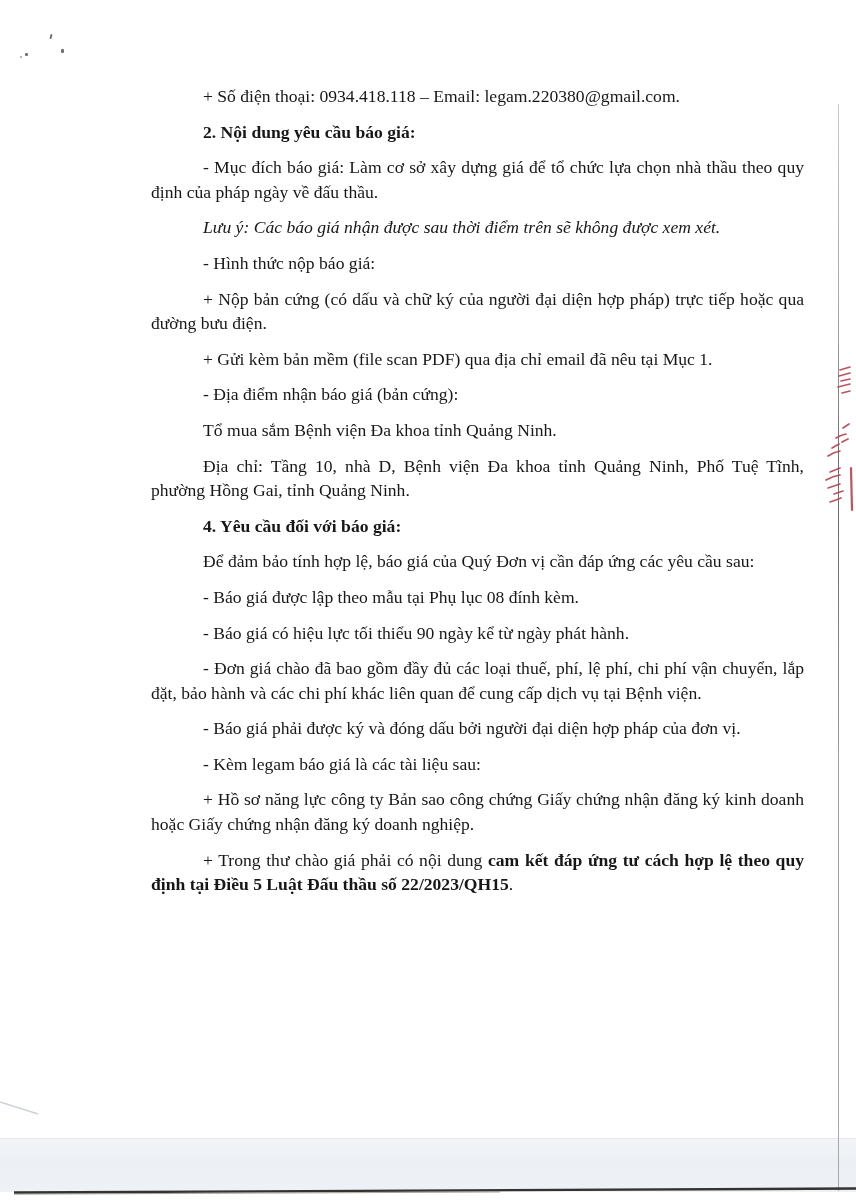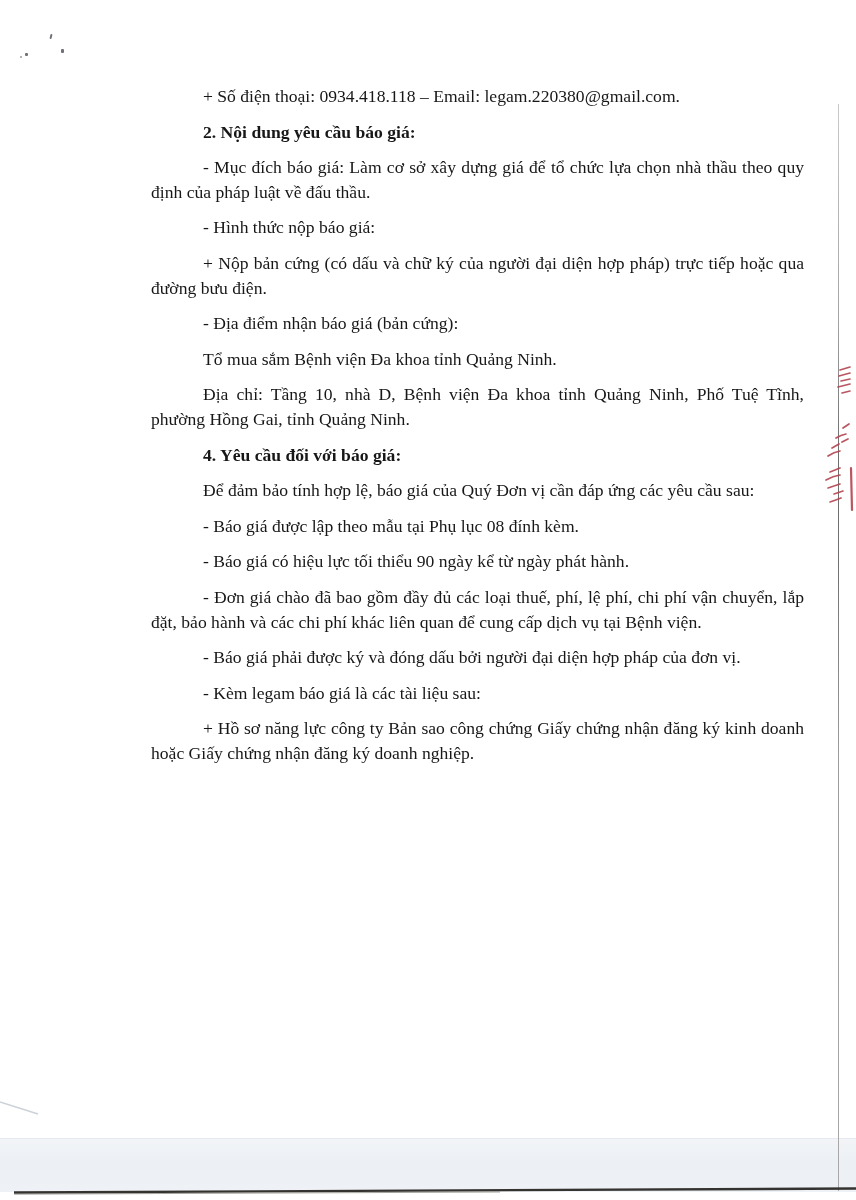--- a/index.html
+++ b/index.html
@@ -84,34 +84,37 @@
   }
 </style>
 </head>
 <body>
 
 <div class="page">
 
   <div class="doc-body">
       <p class="para"><span class="run">+ Số điện thoại: 0934.418.118 – Email: legam.220380@gmail.com.</span></p>
       <p class="para"><span class="run bold">2. Nội dung yêu cầu báo giá:</span></p>
-      <p class="para"><span class="run">- Mục đích báo giá: Làm cơ sở xây dựng giá để tổ chức lựa chọn nhà thầu theo quy định của pháp luật về đấu thầu.</span></p>
+      <p class="para"><span class="run">- Mục đích báo giá: Làm cơ sở xây dựng giá để tổ chức lựa chọn nhà thầu theo quy định của pháp ngày về đấu thầu.</span></p>
+      <p class="para"><span class="run italic">Lưu ý: Các báo giá nhận được sau thời điểm trên sẽ không được xem xét.</span></p>
       <p class="para"><span class="run">- Hình thức nộp báo giá:</span></p>
       <p class="para"><span class="run">+ Nộp bản cứng (có dấu và chữ ký của người đại diện hợp pháp) trực tiếp hoặc qua đường bưu điện.</span></p>
+      <p class="para"><span class="run">+ Gửi kèm bản mềm (file scan PDF) qua địa chỉ email đã nêu tại Mục 1.</span></p>
       <p class="para"><span class="run">- Địa điểm nhận báo giá (bản cứng):</span></p>
       <p class="para"><span class="run">Tổ mua sắm Bệnh viện Đa khoa tỉnh Quảng Ninh.</span></p>
       <p class="para"><span class="run">Địa chỉ: Tầng 10, nhà D, Bệnh viện Đa khoa tỉnh Quảng Ninh, Phố Tuệ Tĩnh, phường Hồng Gai, tỉnh Quảng Ninh.</span></p>
       <p class="para"><span class="run bold">4. Yêu cầu đối với báo giá:</span></p>
       <p class="para"><span class="run">Để đảm bảo tính hợp lệ, báo giá của Quý Đơn vị cần đáp ứng các yêu cầu sau:</span></p>
       <p class="para"><span class="run">- Báo giá được lập theo mẫu tại Phụ lục 08 đính kèm.</span></p>
       <p class="para"><span class="run">- Báo giá có hiệu lực tối thiểu 90 ngày kể từ ngày phát hành.</span></p>
       <p class="para"><span class="run">- Đơn giá chào đã bao gồm đầy đủ các loại thuế, phí, lệ phí, chi phí vận chuyển, lắp đặt, bảo hành và các chi phí khác liên quan để cung cấp dịch vụ tại Bệnh viện.</span></p>
       <p class="para"><span class="run">- Báo giá phải được ký và đóng dấu bởi người đại diện hợp pháp của đơn vị.</span></p>
       <p class="para"><span class="run">- Kèm legam báo giá là các tài liệu sau:</span></p>
       <p class="para"><span class="run">+ Hồ sơ năng lực công ty Bản sao công chứng Giấy chứng nhận đăng ký kinh doanh hoặc Giấy chứng nhận đăng ký doanh nghiệp.</span></p>
+      <p class="para"><span class="run">+ Trong thư chào giá phải có nội dung </span><span class="run bold">cam kết đáp ứng tư cách hợp lệ theo quy định tại Điều 5 Luật Đấu thầu số 22/2023/QH15</span><span class="run">.</span></p>
     </div>
 
   <div class="speck" style="left:50px; top:34px; width:2px; height:5px; transform:rotate(14deg);"></div>
   <div class="speck" style="left:61px; top:49px; width:3px; height:4px;"></div>
   <div class="speck" style="left:25px; top:53px; width:3px; height:3px;"></div>
   <div class="speck" style="left:20px; top:56px; width:2px; height:2px; opacity:.7;"></div>
 
   <div class="shadow-band"></div>
 
   <div class="edge-line-right"></div>

